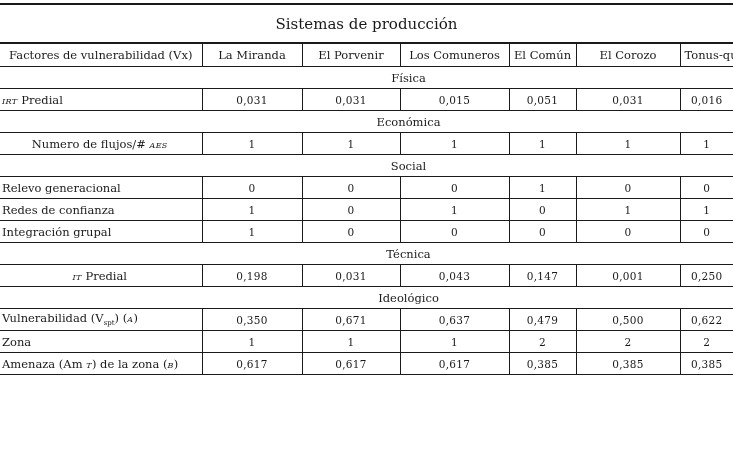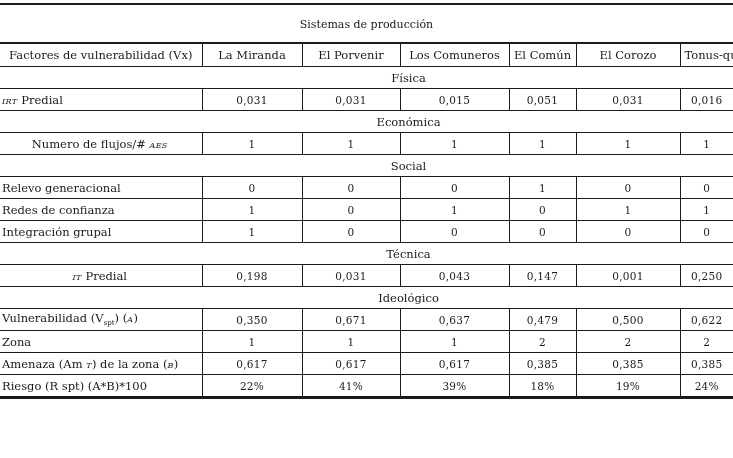--- a/index.html
+++ b/index.html
@@ -1,19 +1,19 @@
 <!DOCTYPE html>
 <html><head>
 <meta charset="utf-8">
 <style>
   html, body { margin: 0; padding: 0; background: #ffffff; }
   body { width: 733px; height: 458px; overflow: hidden; font-family: "DejaVu Serif", "Liberation Serif", serif; color: #1a1a1a; }
   .wrap { position: relative; width: 733px; height: 458px; }
   .rule-top { position: absolute; left: 0; top: 3px; width: 733px; height: 2px; background: #1a1a1a; }
-  .caption { position: absolute; left: 0; top: 5px; width: 733px; height: 38px; display: flex; align-items: center; justify-content: center; font-size: 11px; }
+  .caption { position: absolute; left: 0; top: 5px; width: 733px; height: 38px; display: flex; align-items: center; justify-content: center; font-size: 15px; }
   table { position: absolute; left: 0; top: 42px; width: 733px; border-collapse: collapse; table-layout: fixed; font-size: 11.5px; }
   col.c0 { width: 202px; } col.c1 { width: 100px; } col.c2 { width: 98px; } col.c3 { width: 109px; }
   col.c4 { width: 67px; } col.c5 { width: 104px; } col.c6 { width: 53px; }
   thead tr { border-top: 2px solid #1a1a1a; }
   th, td { border-bottom: 1px solid #1a1a1a; padding: 0 4px; height: 21px; vertical-align: middle; font-weight: normal; white-space: nowrap; }
   th { height: 22px; text-align: center; }
   th + th, td + td { border-left: 1px solid #1a1a1a; }
   td.num { text-align: center; font-size: 10.5px; letter-spacing: 0.3px; }
   td.label { text-align: left; padding-left: 2px; }
   td.label.centered { text-align: center; }
@@ -147,24 +147,15 @@
       </tr>
       <tr>
         <td class="label"><span>Amenaza (Am </span><span class="sc">T</span><span>) de la zona (</span><span class="sc">B</span><span>)</span></td>
         <td class="num">0,617</td>
         <td class="num">0,617</td>
         <td class="num">0,617</td>
         <td class="num">0,385</td>
         <td class="num">0,385</td>
         <td class="num">0,385</td>
       </tr>
-      <tr class="last">
-        <td class="label">Riesgo (R spt) (A*B)*100</td>
-        <td class="num">22%</td>
-        <td class="num">41%</td>
-        <td class="num">39%</td>
-        <td class="num">18%</td>
-        <td class="num">19%</td>
-        <td class="num">24%</td>
-      </tr>
     </tbody>
   </table>
 </div>
 
 </body></html>

